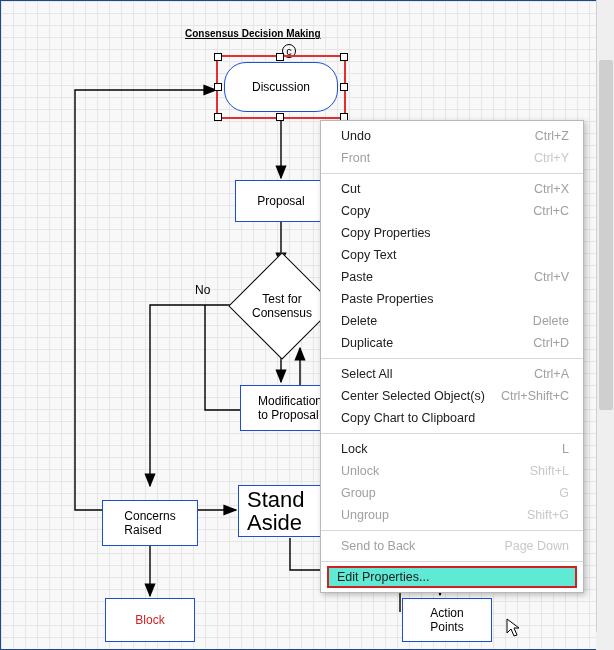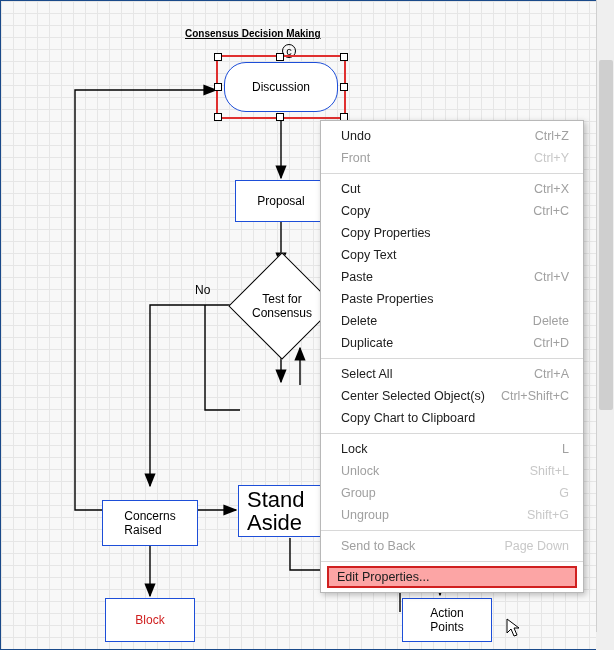--- a/index.html
+++ b/index.html
@@ -71,21 +71,21 @@
     background: #fff; border: 1px solid #b8b8b8;
     box-shadow: 2px 2px 6px rgba(0,0,0,0.25);
     z-index: 10; font-size: 12.5px; padding: 4px 0;
   }
   .menu-item {
     display: flex; justify-content: space-between; align-items: center;
     padding: 3px 14px 3px 20px; height: 22px; color: #202020;
     cursor: default;
   }
   .menu-item.disabled { color: #a0a0a0; }
-  .menu-item.highlight { background: #fca5a5; }
+  .menu-item.highlight { background: #5eead4; }
   .menu-item.highlight.boxed { border: 2px solid #d02020; margin: 0 6px; padding: 1px 8px; }
   .menu-sep { height: 1px; background: #d8d8d8; margin: 4px 0; }
   .shortcut { color: #a0a0a0; }
   .menu-item.disabled .shortcut { color: #c8c8c8; }
   .cursor {
     position: absolute; left: 506px; top: 618px; z-index: 20;
     width: 16px; height: 20px; pointer-events: none;
   }
   svg.arrows { position: absolute; left:0; top:0; width: 614px; height: 650px; z-index: 1; pointer-events:none; }
 </style>
@@ -149,20 +149,24 @@
   <div class="diamond" style="left:244px; top:268px; width:76px; height:76px;">
     <div class="box"></div>
     <div class="lbl">
         <span style="white-space:pre-line;">Test for
 Consensus</span>
       </div>
   </div>
 
   <div class="plain-lbl" style="left:195px; top:283px;">No</div>
 
+  <div class="shape" style="left:240px; top:385px; width:100px; height:46px;">
+    <span style="white-space:pre-line;">Modification
+to Proposal</span>
+  </div>
 
   <div class="shape big-text" style="left:238px; top:485px; width:110px; height:52px; justify-content:flex-start; padding-left:8px;">
     <span style="white-space:pre-line; line-height:1.05;">Stand
 Aside</span>
   </div>
 
   <div class="shape" style="left:102px; top:500px; width:96px; height:46px;">
     <span style="white-space:pre-line;">Concerns
 Raised</span>
   </div>

